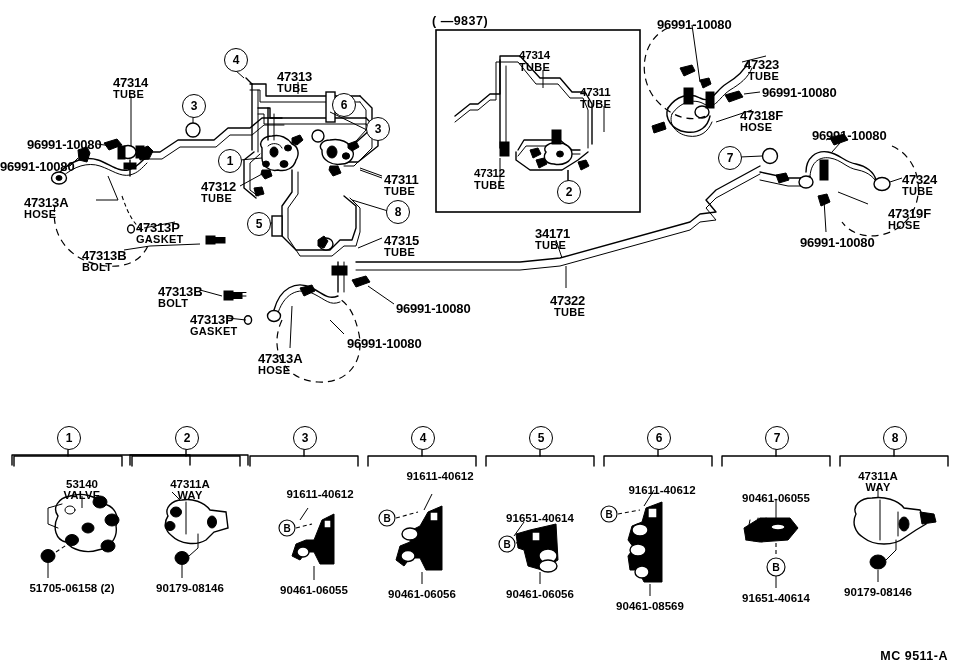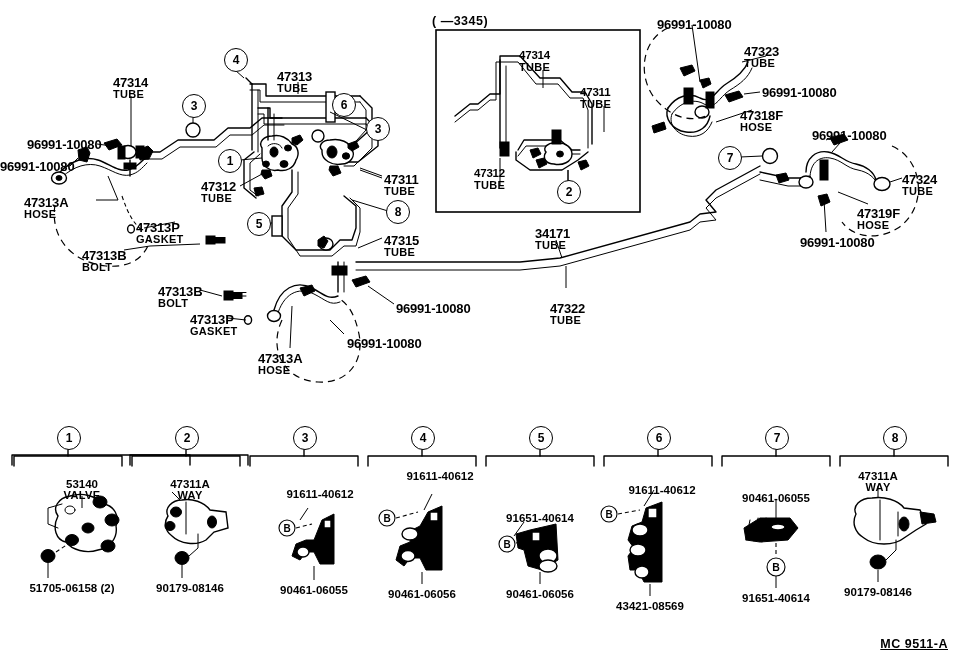--- a/index.html
+++ b/index.html
@@ -43,25 +43,24 @@
   .lbl .sub {
     display: block;
     font-size: 11px;
     font-weight: bold;
     letter-spacing: 0.3px;
   }
   .lbl.small .pn { font-size: 11.5px; }
   .corner {
     position: absolute;
     right: 12px;
-    bottom: 12px;
+    bottom: 0;
     font-size: 12.5px;
     font-weight: bold;
     letter-spacing: 0.5px;
-    text-decoration: underline;
   }
   .inset-head {
     position: absolute;
     font-size: 12.5px;
     font-weight: bold;
     letter-spacing: 0.5px;
     white-space: nowrap;
   }
   .legend-pn {
     position: absolute;
@@ -552,65 +551,65 @@
       <div class="lbl" style="left: 396px; top: 302px;">
         <span class="pn">96991-10080</span>
       </div>
       <div class="lbl" style="left: 347px; top: 337px;">
         <span class="pn">96991-10080</span>
       </div>
       <div class="lbl" style="left: 535px; top: 227px;">
         <span class="pn">34171</span>
         <span class="sub">TUBE</span>
       </div>
-      <div class="lbl" style="left: 550px; top: 302px;">
+      <div class="lbl" style="left: 550px; top: 294px; text-align: right;">
         <span class="pn">47322</span>
         <span class="sub">TUBE</span>
       </div>
       <div class="lbl" style="left: 657px; top: 18px;">
         <span class="pn">96991-10080</span>
       </div>
-      <div class="lbl" style="left: 744px; top: 45px;">
+      <div class="lbl" style="left: 744px; top: 58px; text-align: right;">
         <span class="pn">47323</span>
         <span class="sub">TUBE</span>
       </div>
       <div class="lbl" style="left: 762px; top: 86px;">
         <span class="pn">96991-10080</span>
       </div>
       <div class="lbl" style="left: 740px; top: 109px;">
         <span class="pn">47318F</span>
         <span class="sub">HOSE</span>
       </div>
       <div class="lbl" style="left: 812px; top: 129px;">
         <span class="pn">96991-10080</span>
       </div>
       <div class="lbl" style="left: 902px; top: 173px;">
         <span class="pn">47324</span>
         <span class="sub">TUBE</span>
       </div>
-      <div class="lbl" style="left: 857px; top: 207px;">
+      <div class="lbl" style="left: 888px; top: 207px;">
         <span class="pn">47319F</span>
         <span class="sub">HOSE</span>
       </div>
       <div class="lbl" style="left: 800px; top: 236px;">
         <span class="pn">96991-10080</span>
       </div>
       <div class="lbl small" style="left: 519px; top: 50px;">
         <span class="pn">47314</span>
         <span class="sub">TUBE</span>
       </div>
       <div class="lbl small" style="left: 580px; top: 87px;">
         <span class="pn">47311</span>
         <span class="sub">TUBE</span>
       </div>
       <div class="lbl small" style="left: 474px; top: 168px;">
         <span class="pn">47312</span>
         <span class="sub">TUBE</span>
       </div>
-      <div class="inset-head" style="left: 432px; top: 14px;">( —3345)</div>
+      <div class="inset-head" style="left: 432px; top: 14px;">( —9837)</div>
       <div style="position: absolute; left: 224px; top: 48px; width: 22px; height: 22px; border: 1.6px solid rgb(0, 0, 0); border-radius: 50%; background: rgb(255, 255, 255); display: flex; align-items: center; justify-content: center; font-family: &quot;Liberation Sans&quot;, sans-serif; font-size: 12px; font-weight: bold;">
         <span>4</span>
       </div>
       <div style="position: absolute; left: 182px; top: 94px; width: 22px; height: 22px; border: 1.6px solid rgb(0, 0, 0); border-radius: 50%; background: rgb(255, 255, 255); display: flex; align-items: center; justify-content: center; font-family: &quot;Liberation Sans&quot;, sans-serif; font-size: 12px; font-weight: bold;">
         <span>3</span>
       </div>
       <div style="position: absolute; left: 332px; top: 93px; width: 22px; height: 22px; border: 1.6px solid rgb(0, 0, 0); border-radius: 50%; background: rgb(255, 255, 255); display: flex; align-items: center; justify-content: center; font-family: &quot;Liberation Sans&quot;, sans-serif; font-size: 12px; font-weight: bold;">
         <span>6</span>
       </div>
       <div style="position: absolute; left: 366px; top: 117px; width: 22px; height: 22px; border: 1.6px solid rgb(0, 0, 0); border-radius: 50%; background: rgb(255, 255, 255); display: flex; align-items: center; justify-content: center; font-family: &quot;Liberation Sans&quot;, sans-serif; font-size: 12px; font-weight: bold;">
@@ -653,21 +652,21 @@
       <div class="legend-pn" style="left: 422px; top: 588px; transform: translateX(-50%);"><span>90461-06056</span></div>
       <div style="position: absolute; left: 529px; top: 426px; width: 22px; height: 22px; border: 1.7px solid rgb(0, 0, 0); border-radius: 50%; background: rgb(255, 255, 255); display: flex; align-items: center; justify-content: center; font-family: &quot;Liberation Sans&quot;, sans-serif; font-size: 12px; font-weight: bold;">
         <span>5</span>
       </div>
       <div class="legend-pn" style="left: 540px; top: 512px; transform: translateX(-50%);"><span>91651-40614</span></div>
       <div class="legend-pn" style="left: 540px; top: 588px; transform: translateX(-50%);"><span>90461-06056</span></div>
       <div style="position: absolute; left: 647px; top: 426px; width: 22px; height: 22px; border: 1.7px solid rgb(0, 0, 0); border-radius: 50%; background: rgb(255, 255, 255); display: flex; align-items: center; justify-content: center; font-family: &quot;Liberation Sans&quot;, sans-serif; font-size: 12px; font-weight: bold;">
         <span>6</span>
       </div>
       <div class="legend-pn" style="left: 662px; top: 484px; transform: translateX(-50%);"><span>91611-40612</span></div>
-      <div class="legend-pn" style="left: 650px; top: 600px; transform: translateX(-50%);"><span>43421-08569</span></div>
+      <div class="legend-pn" style="left: 650px; top: 600px; transform: translateX(-50%);"><span>90461-08569</span></div>
       <div style="position: absolute; left: 765px; top: 426px; width: 22px; height: 22px; border: 1.7px solid rgb(0, 0, 0); border-radius: 50%; background: rgb(255, 255, 255); display: flex; align-items: center; justify-content: center; font-family: &quot;Liberation Sans&quot;, sans-serif; font-size: 12px; font-weight: bold;">
         <span>7</span>
       </div>
       <div class="legend-pn" style="left: 776px; top: 492px; transform: translateX(-50%);"><span>90461-06055</span></div>
       <div class="legend-pn" style="left: 776px; top: 592px; transform: translateX(-50%);"><span>91651-40614</span></div>
       <div style="position: absolute; left: 883px; top: 426px; width: 22px; height: 22px; border: 1.7px solid rgb(0, 0, 0); border-radius: 50%; background: rgb(255, 255, 255); display: flex; align-items: center; justify-content: center; font-family: &quot;Liberation Sans&quot;, sans-serif; font-size: 12px; font-weight: bold;">
         <span>8</span>
       </div>
       <div class="legend-pn" style="left: 878px; top: 470px; transform: translateX(-50%);"><span>47311A</span><span class="sub">WAY</span></div>
       <div class="legend-pn" style="left: 878px; top: 586px; transform: translateX(-50%);"><span>90179-08146</span></div>

